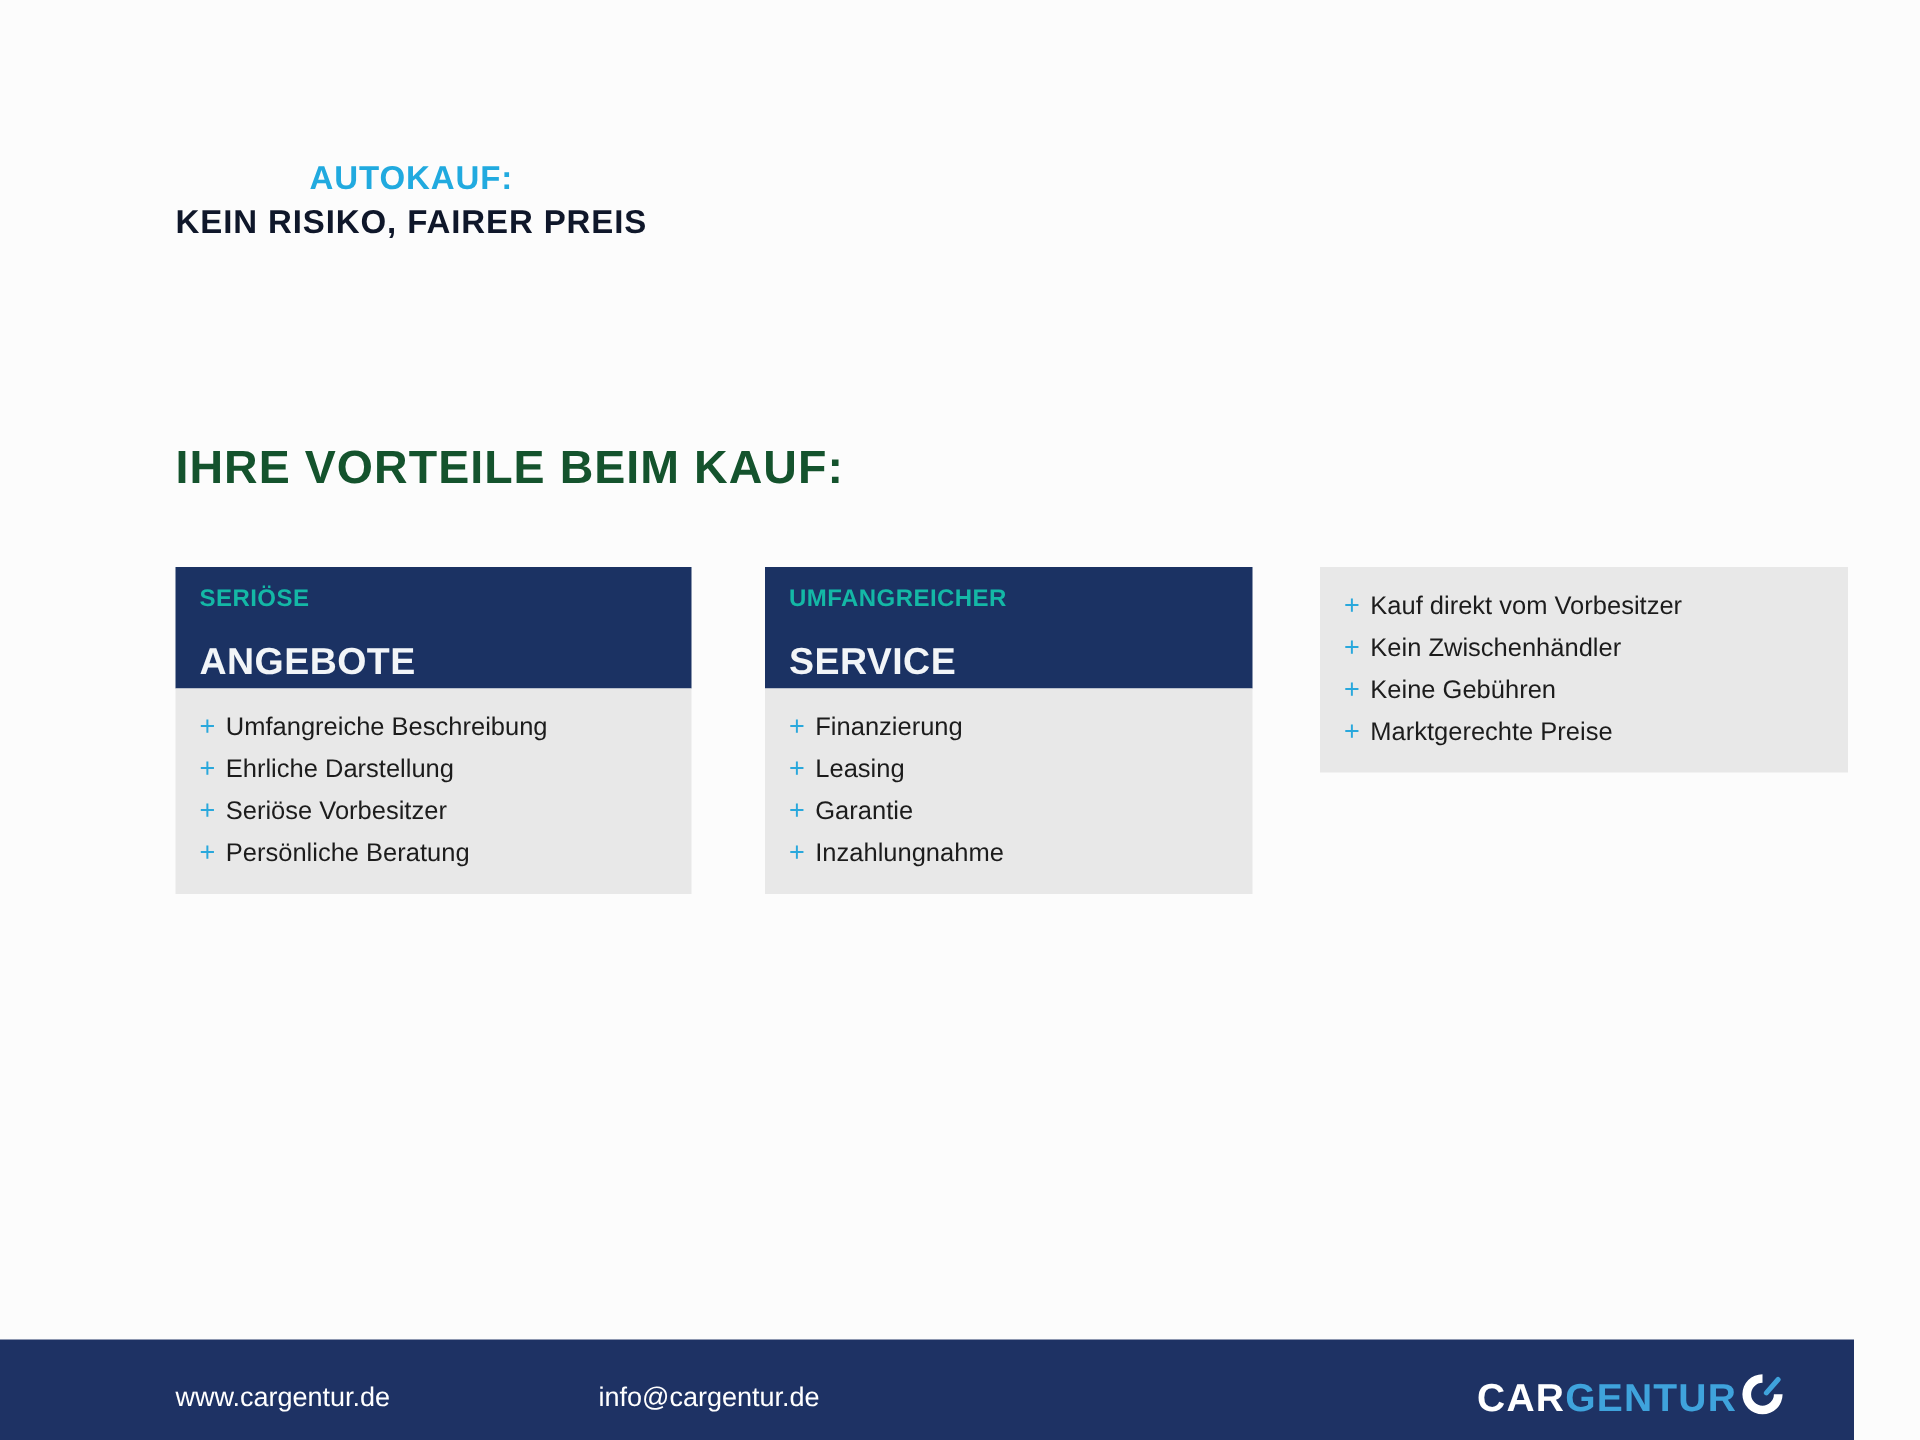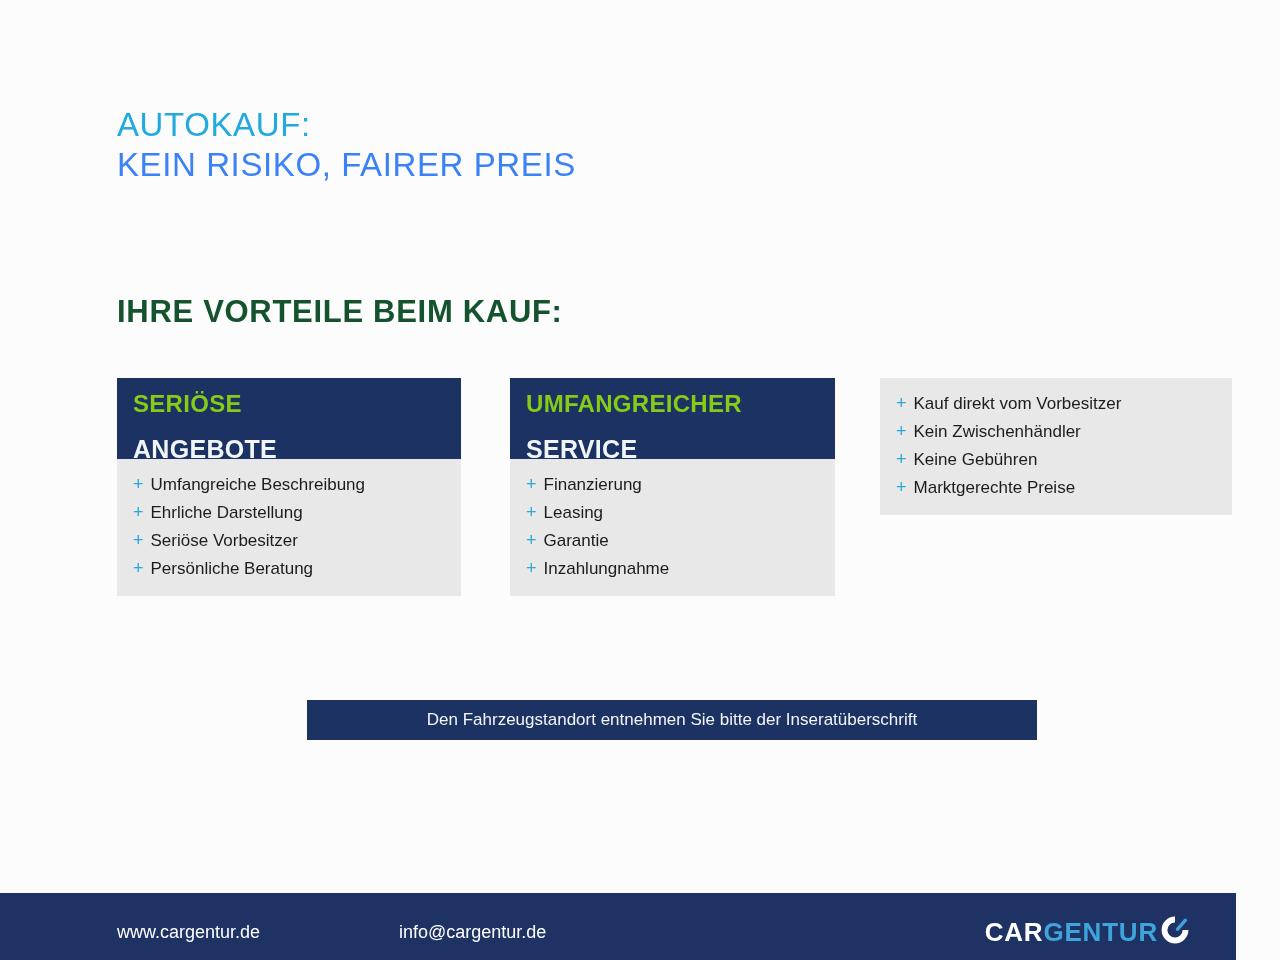--- a/index.html
+++ b/index.html
@@ -26,31 +26,32 @@
 
   
   .headline {
     position: absolute;
     left: 117px;
     top: 108px;
     line-height: 1.0;
   }
   .headline .line {
     display: block;
-    font-size: 33px;
-    font-weight: 400;
+    font-size: 22px;
+    font-weight: 700;
     letter-spacing: 0.6px;
     white-space: nowrap;
+    text-align: center;
   }
   .headline .line-accent {
     color: #21AADF;
     margin-bottom: 7px;
   }
   .headline .line-dark {
-    color: #3b82f6;
+    color: #0f172a;
   }
 
   
   .section-title {
     position: absolute;
     left: 117px;
     top: 294px;
     font-size: 31px;
     font-weight: 700;
     letter-spacing: 0.7px;
@@ -77,23 +78,23 @@
 
   .card-header {
     background: #1B3263;
     padding: 14px 16px 15px 16px;
     line-height: 1.02;
     box-sizing: border-box;
     height: 81px;
   }
   .card-header .ch-top {
     display: block;
-    font-size: 24px;
-    font-weight: 700;
-    color: #84cc16;
+    font-size: 16px;
+    font-weight: 700;
+    color: #14b8a6;
     letter-spacing: 0.3px;
     white-space: nowrap;
   }
   .card-header .ch-bottom {
     display: block;
     font-size: 25px;
     font-weight: 700;
     color: #f2f5f8;
     letter-spacing: 0.3px;
     white-space: nowrap;
@@ -260,21 +261,20 @@
         </div>
         <div class="feature">
           <span class="plus">+</span>
           <span>Marktgerechte Preise</span>
         </div>
       </div>
     </div>
 
   </div>
 
-  <div class="notice">Den Fahrzeugstandort entnehmen Sie bitte der Inseratüberschrift</div>
 
   <div class="footer">
     <a class="footer-link website" href="#">www.cargentur.de</a>
     <a class="footer-link email" href="#">info@cargentur.de</a>
 
     <div class="logo">
       <div class="logo-word">
         <span class="w1">CAR</span><span class="w2">GENTUR</span>
       </div>
       <span class="logo-mark">

